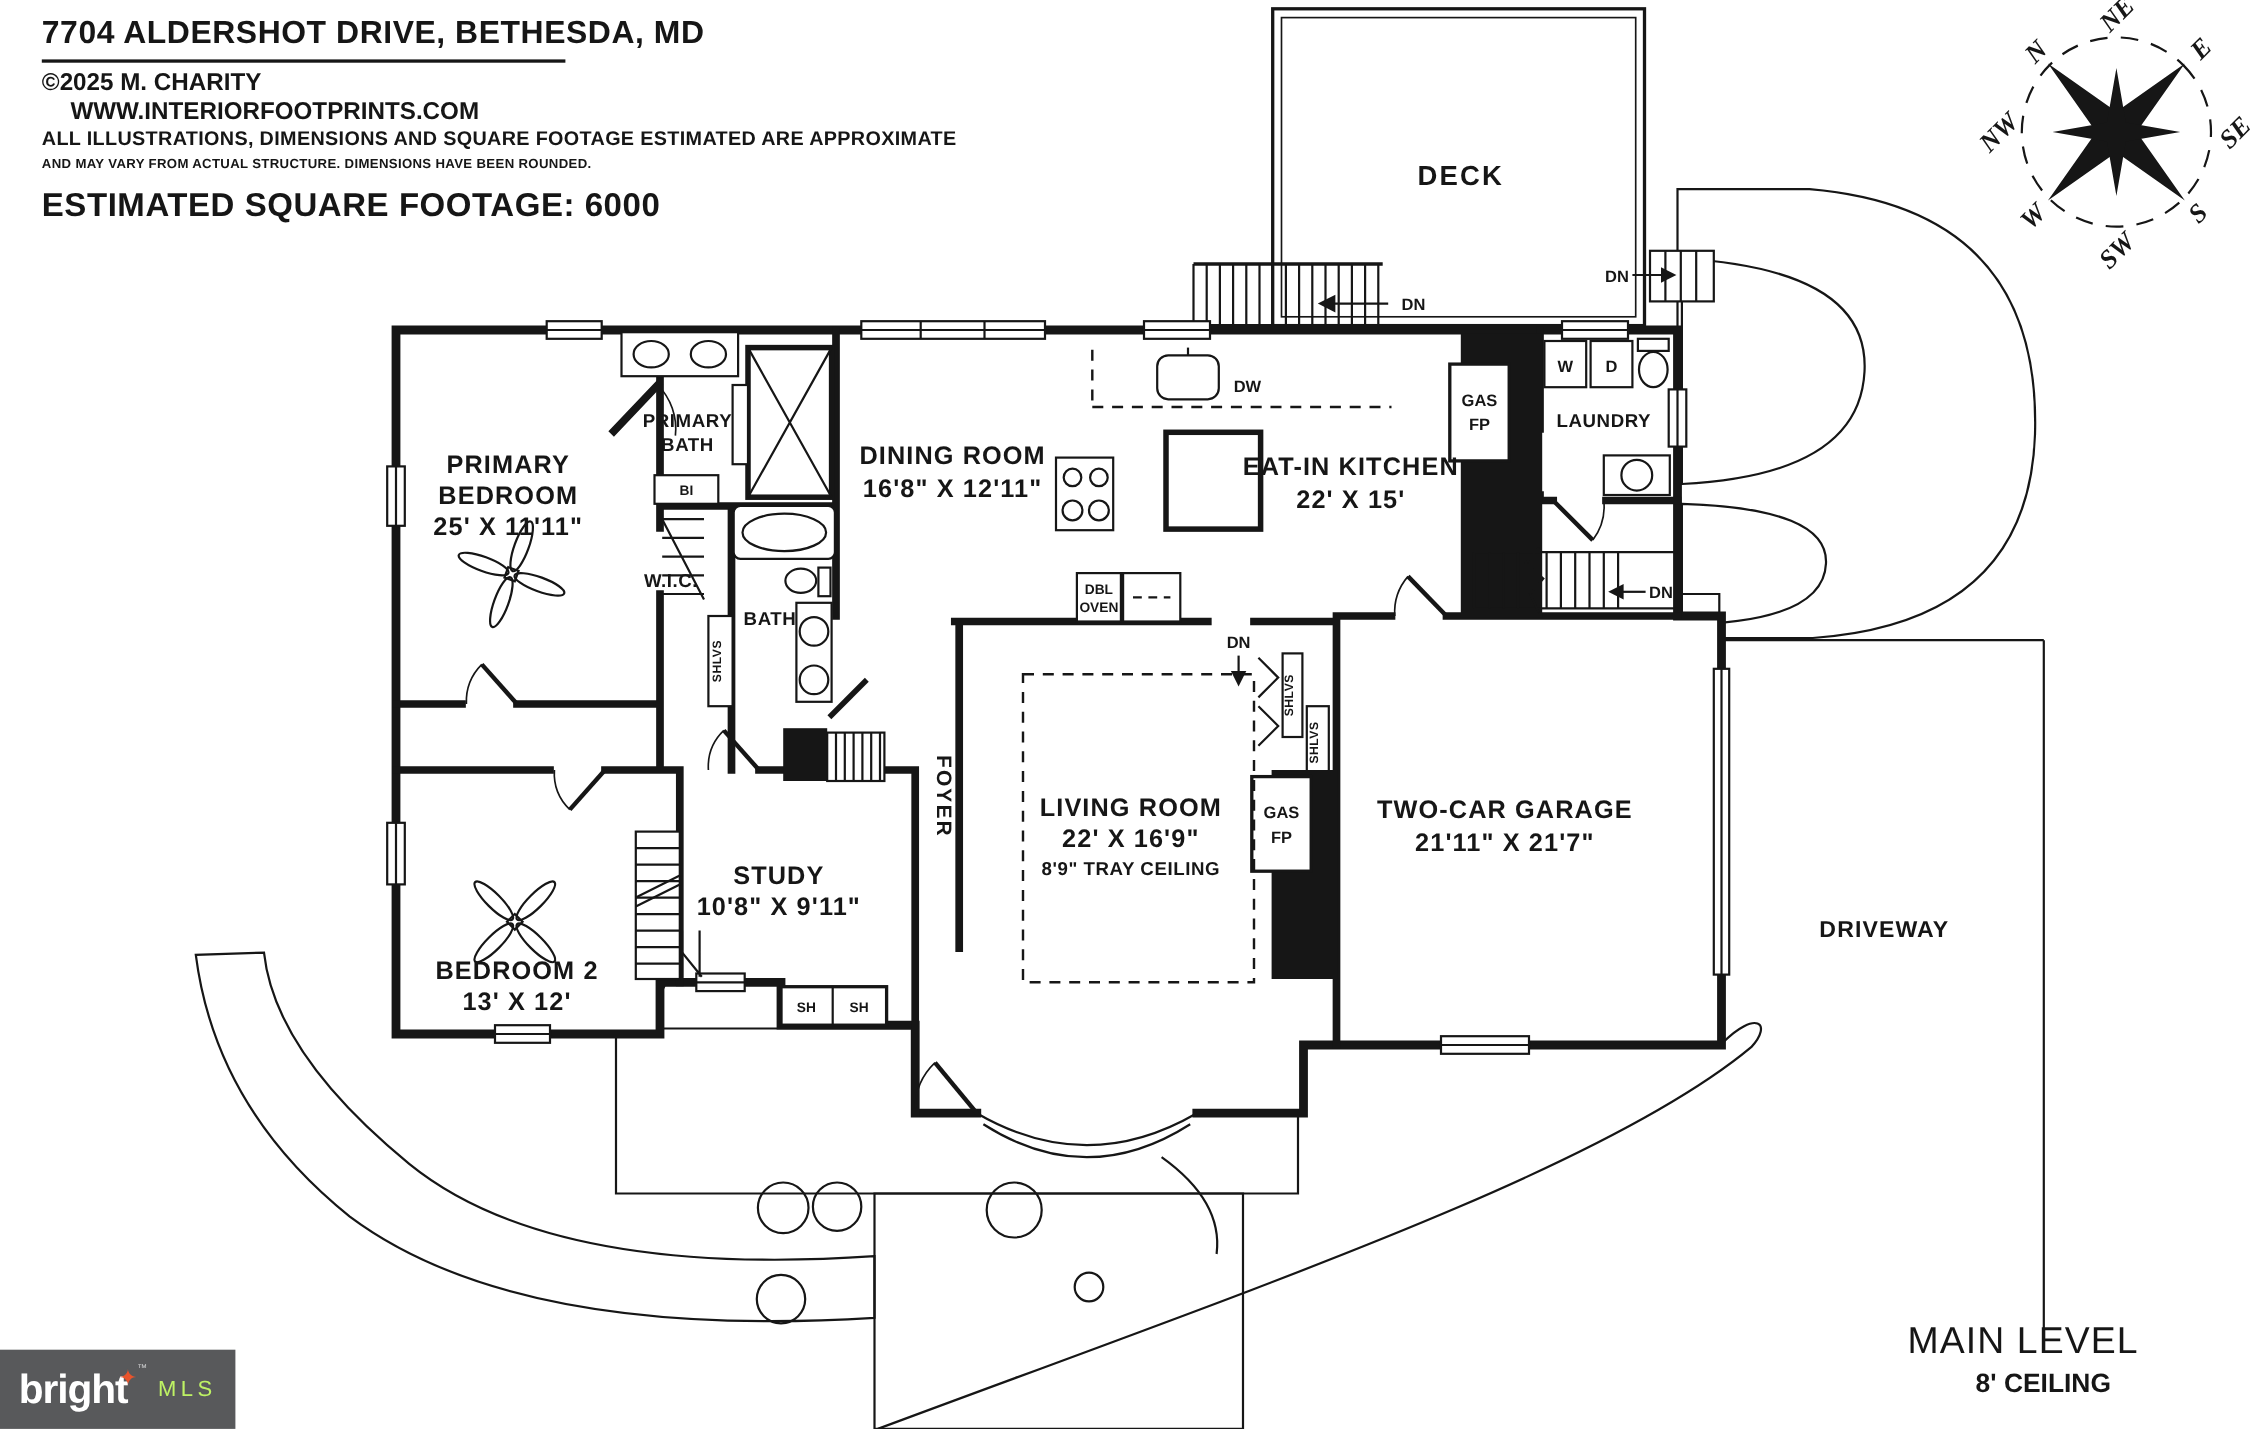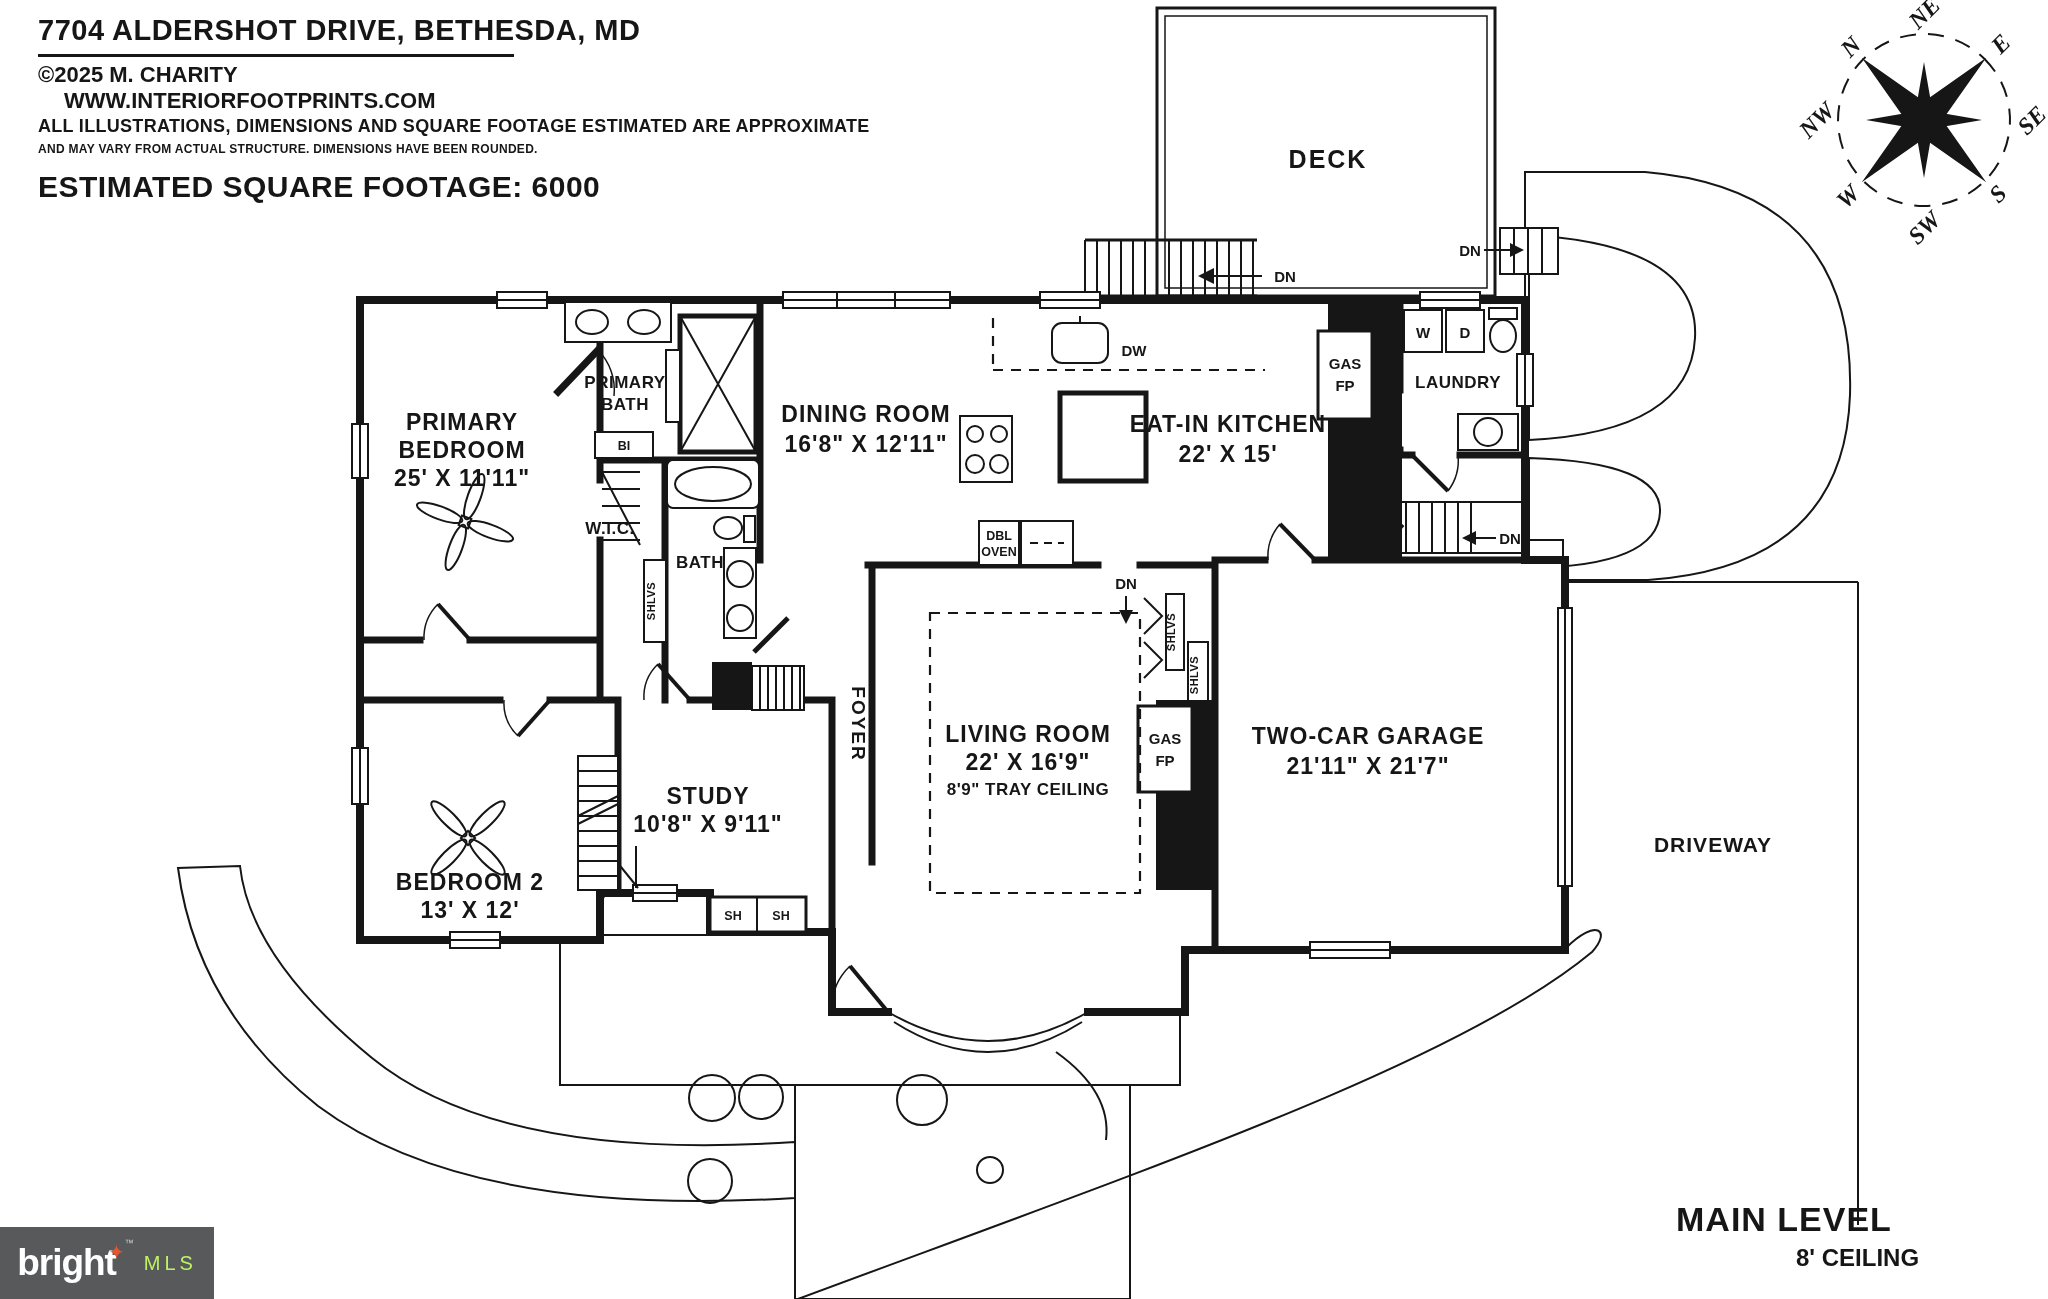--- a/index.html
+++ b/index.html
@@ -6,21 +6,21 @@
   .canvas{position:relative;width:2048px;height:1299px;background:#fff;overflow:hidden;
           font-family:"Liberation Sans",sans-serif;color:#161616;}
   .abs{position:absolute;white-space:nowrap;}
   .addr{left:38px;top:14px;font-size:29px;font-weight:700;letter-spacing:.5px;}
   .addr-line{left:38px;top:54px;width:476px;height:3px;background:#161616;}
   .copy{left:38px;top:62px;font-size:22px;font-weight:700;}
   .web{left:38px;top:88px;font-size:22px;font-weight:700;margin-left:26px;}
   .disc1{left:38px;top:116px;font-size:18px;font-weight:600;letter-spacing:.3px;}
   .disc2{left:38px;top:142px;font-size:12px;font-weight:700;letter-spacing:.3px;}
   .sqft{left:38px;top:170px;font-size:30px;font-weight:700;letter-spacing:.5px;}
-  .level{left:1676px;top:1200px;font-size:34px;font-weight:700;letter-spacing:1px;}
+  .level{left:1734px;top:1200px;font-size:34px;font-weight:400;letter-spacing:1px;}
   .ceiling{left:1796px;top:1244px;font-size:24px;font-weight:700;}
   .logo{left:0;top:1227px;width:214px;height:72px;background:#58595b;display:flex;
         align-items:center;justify-content:center;}
   .logo .brand{color:#ffffff;font-size:37px;font-weight:700;letter-spacing:-1px;}
   .logo .star{color:#e8542c;font-size:20px;position:relative;top:-11px;left:-8px;}
   .logo .tm{color:#cfd0d1;font-size:9px;position:relative;top:-20px;left:-8px;}
   .logo .mls{color:#bef264;font-size:20px;letter-spacing:4px;margin-left:2px;}
   svg text{font-family:"Liberation Sans",sans-serif;fill:#161616;text-anchor:middle;}
   .t-room{font-size:23px;font-weight:700;letter-spacing:1px;}
   .t-med{font-size:17px;font-weight:700;letter-spacing:.5px;}

